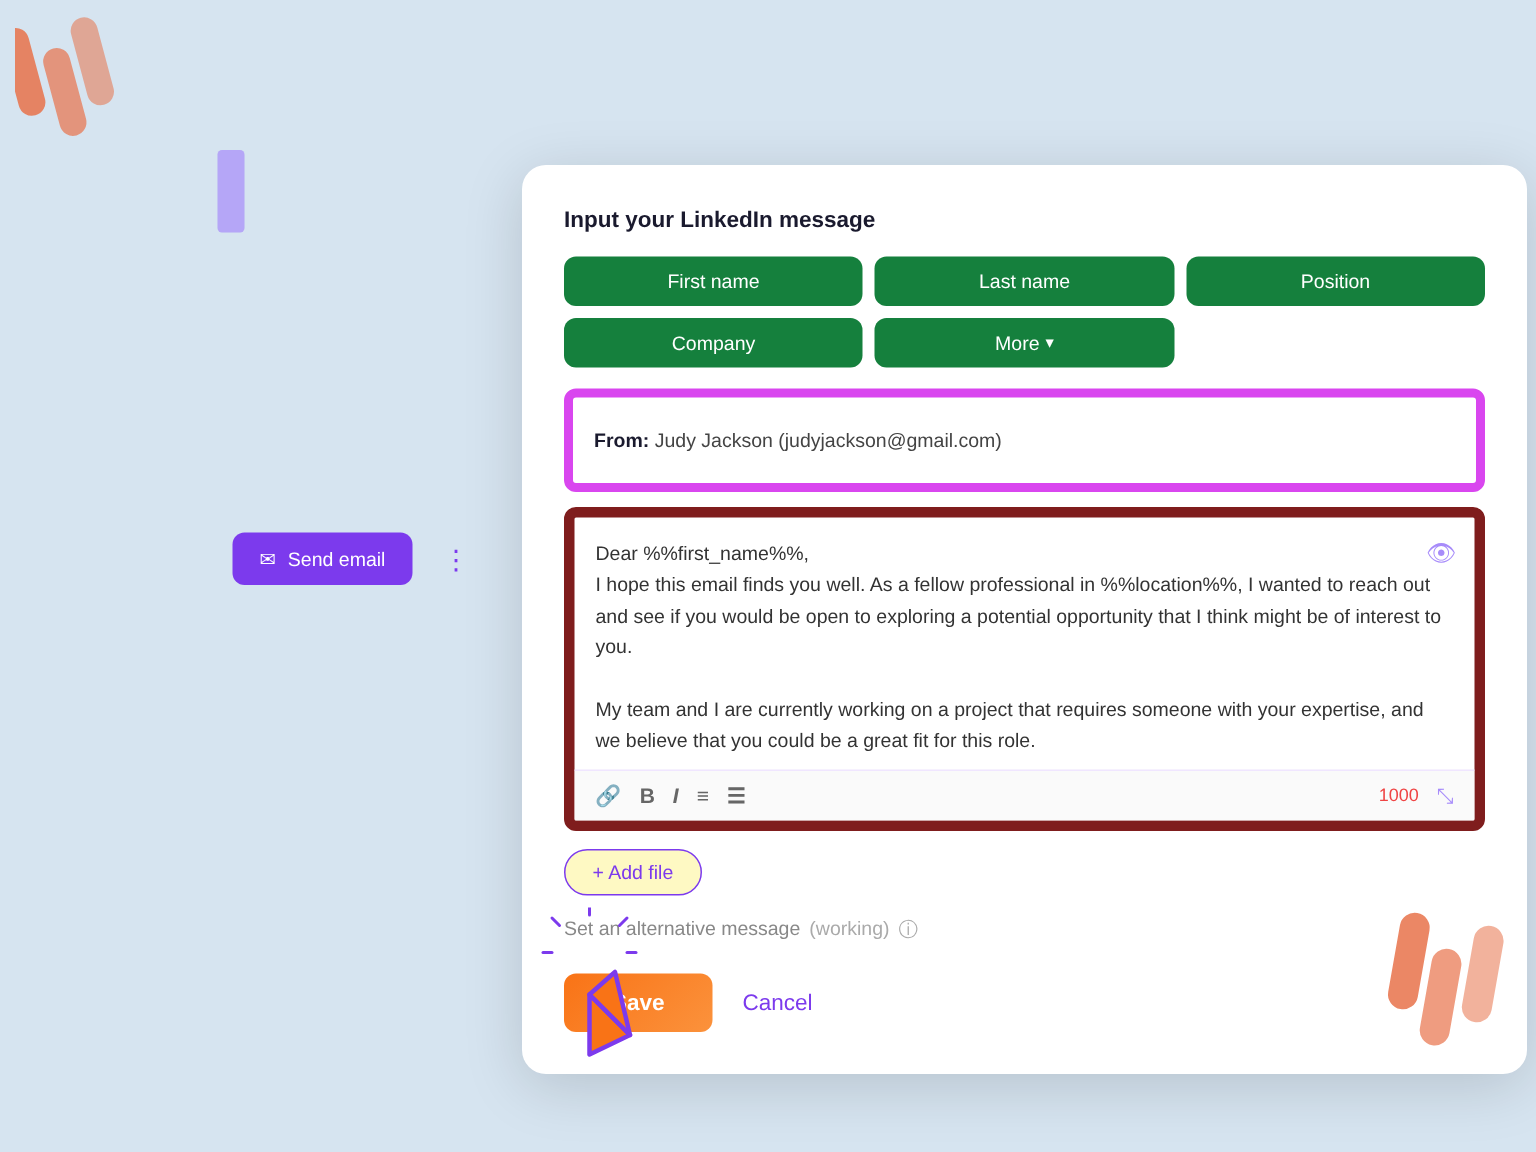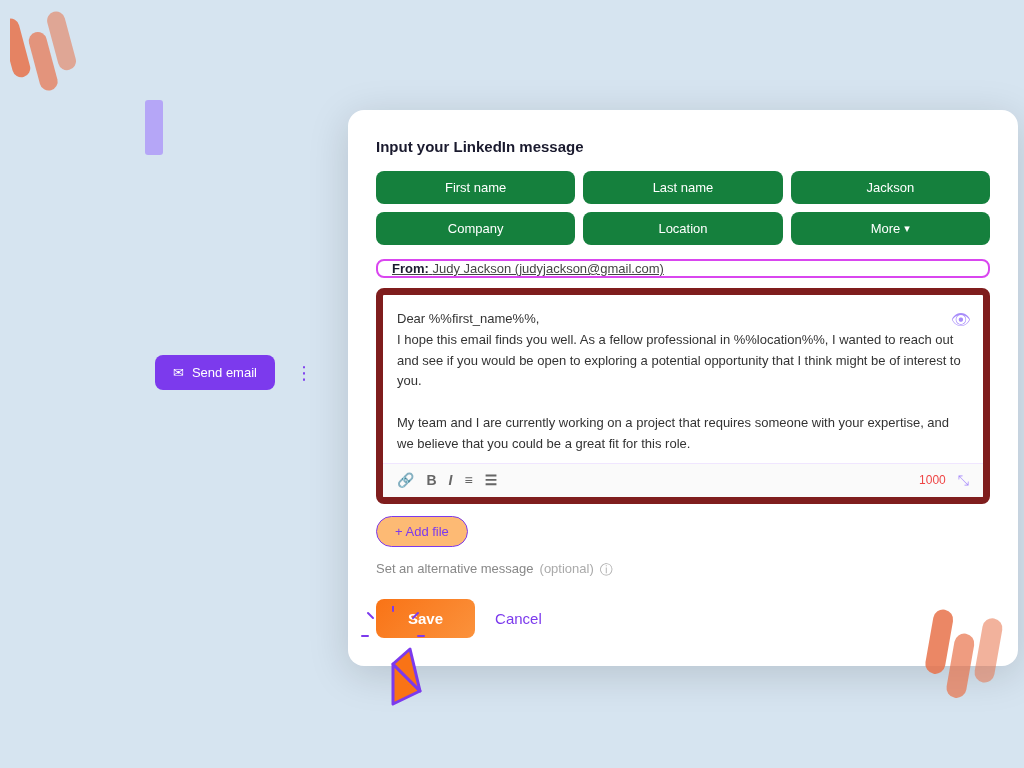--- a/index.html
+++ b/index.html
@@ -112,27 +112,26 @@
       justify-content: center;
       gap: 4px;
     }
 
     .tag-btn .chevron {
       font-size: 11px;
     }
 
     
     .from-field {
-      border: 2px solid #d946ef;
-      border-radius: 8px;
-      padding: 0 14px;
+      border: 6px solid #d946ef;
+      border-radius: 8px;
+      padding: 21px 14px;
       margin-bottom: 10px;
       font-size: 13px;
       color: #444;
-      text-decoration: underline;
     }
 
     .from-field span.label {
       font-weight: 600;
       color: #1a1a2e;
     }
 
     
     .subject-field {
       border: 1px solid #e0e0e0;
@@ -213,21 +212,21 @@
 
     .editor-toolbar .resize-icon {
       color: #a78bfa;
       font-size: 14px;
     }
 
     
     .add-file-btn {
       border: 1.5px solid #7c3aed;
       color: #7c3aed;
-      background: #fdba74;
+      background: #fef9c3;
       border-radius: 20px;
       padding: 7px 18px;
       font-size: 13px;
       cursor: pointer;
       display: inline-flex;
       align-items: center;
       gap: 6px;
       margin-bottom: 14px;
     }
 
@@ -306,27 +305,24 @@
 
   
   <div class="tags-grid">
     <button class="tag-btn">
       <span>First name</span>
     </button>
     <button class="tag-btn">
       <span>Last name</span>
     </button>
     <button class="tag-btn">
-      <span>Jackson</span>
+      <span>Position</span>
     </button>
     <button class="tag-btn">
       <span>Company</span>
-    </button>
-    <button class="tag-btn">
-      <span>Location</span>
     </button>
     <button class="tag-btn">
       <span>More</span>
       <span class="chevron">▾</span>
     </button>
   </div>
 
   
   <div class="from-field">
     <span class="label">From:</span>
@@ -356,21 +352,21 @@
   </div>
 
   
   <button class="add-file-btn">
     <span>+ Add file</span>
   </button>
 
   
   <div class="alt-message">
     <span style="cursor:pointer; color:#888;">Set an alternative message</span>
-    <span class="optional">(optional)</span>
+    <span class="optional">(working)</span>
     <span class="info-icon">ⓘ</span>
   </div>
 
   
   <div class="bottom-actions">
     <button class="save-btn">
       <span>Save</span>
     </button>
     <button class="cancel-btn">
       <span>Cancel</span>

